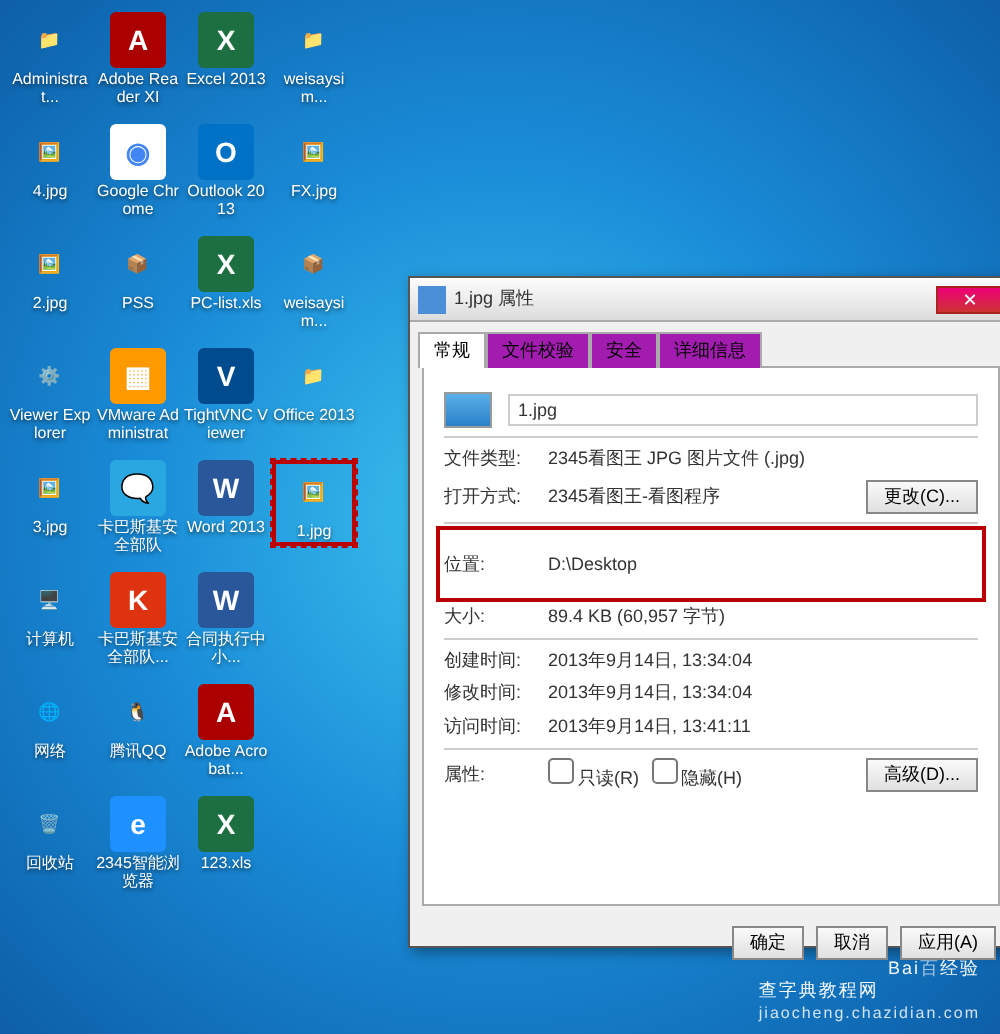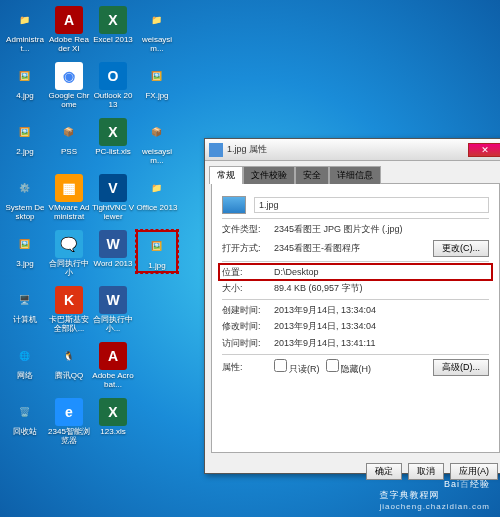--- a/index.html
+++ b/index.html
@@ -8,30 +8,30 @@
 .icon{position:absolute;width:42px;display:flex;flex-direction:column;align-items:center;text-align:center;cursor:pointer}
 .icon .glyph{width:28px;height:28px;display:flex;align-items:center;justify-content:center;margin-bottom:2px}
 .icon .lbl{color:#fff;font-size:8px;text-shadow:0 1px 2px rgba(0,0,0,.6);line-height:1.1;word-break:break-all;max-width:42px}
 .sel{border:2px solid #b00;outline:1px dashed #b00}
 .win{position:absolute;left:204px;top:138px;width:303px;height:336px;background:#f0f0f0;border:1px solid #555;box-shadow:2px 2px 6px rgba(0,0,0,.4)}
 .titlebar{height:22px;background:linear-gradient(#fdfdfd,#dcdcdc);border-bottom:1px solid #aaa;display:flex;align-items:center;padding:0 4px}
 .titlebar .ticon{width:14px;height:14px;background:#4a90d9;margin-right:4px}
 .titlebar .ttxt{flex:1;font-size:9px;color:#333}
 .titlebar .close{width:34px;height:14px;background:linear-gradient(#e07,#c33);color:#fff;display:flex;align-items:center;justify-content:center;border:1px solid #a22;cursor:pointer}
 .tabs{display:flex;padding:4px 4px 0 4px;background:#f0f0f0;border-bottom:none}
-.tab{padding:2px 7px;border:1px solid #aaa;background:#737373;margin-right:0;font-size:9px;cursor:pointer;border-bottom:none;position:relative;top:1px}
+.tab{padding:2px 7px;border:1px solid #aaa;background:#a21caf;margin-right:0;font-size:9px;cursor:pointer;border-bottom:none;position:relative;top:1px}
 .tab.active{background:#fff;z-index:2}
 .panel{margin:0 6px 6px;background:#fff;border:1px solid #aaa;padding:8px 10px;height:270px;font-size:9px;color:#333}
 .row{display:flex;align-items:center;margin:4px 0;line-height:1.4}
 .row .k{width:52px}
 .row .v{flex:1}
 .sep{border:0;border-top:1px solid #ccc;margin:4px 0}
 .thumb{width:24px;height:18px;background:linear-gradient(#5ab0e8,#2a80c8);margin-right:8px;border:1px solid #999}
 .btn{padding:1px 8px;border:1px solid #888;background:linear-gradient(#fafafa,#e0e0e0);cursor:pointer;font-size:9px}
-.hl{border:2px solid #b00;padding:1px 2px;margin:-3px -4px}
+.hl{border:2px solid #b00;padding:11px 2px;margin:-3px -4px}
 .chk{margin-right:2px}
 .dlgbtns{display:flex;justify-content:flex-end;gap:6px;padding:4px 8px}
 .brand{position:absolute;right:10px;bottom:24px;font-size:22px;font-weight:normal;color:rgba(255,255,255,.95);letter-spacing:1px}
 .brand .gray{color:rgba(255,255,255,.6)}
 .caption{position:absolute;right:10px;bottom:6px;font-size:13px;color:rgba(255,255,255,.95);letter-spacing:1px}
 .w7logo{position:absolute;right:6px;top:160px;width:70px;height:70px;opacity:.55}
 .w7logo div{position:absolute;width:30px;height:30px;border-radius:4px}
 </style>
 </head>
 <body>
@@ -80,41 +80,41 @@
     <div class="icon" style="left: 92px; top: 118px;">
       <div class="glyph" style="background: rgb(29, 111, 66); color: rgb(255, 255, 255); font-weight: bold; font-size: 14px; border-radius: 3px;">X</div>
       <div class="lbl">PC-list.xls</div>
     </div>
     <div class="icon" style="left: 136px; top: 118px;">
       <div class="glyph">📦</div>
       <div class="lbl">weisaysim...</div>
     </div>
     <div class="icon" style="left: 4px; top: 174px;">
       <div class="glyph">⚙️</div>
-      <div class="lbl">System Desktop</div>
+      <div class="lbl">Viewer Explorer</div>
     </div>
     <div class="icon" style="left: 48px; top: 174px;">
       <div class="glyph" style="background: rgb(255, 153, 0); color: rgb(255, 255, 255); font-weight: bold; font-size: 14px; border-radius: 3px;">▦</div>
       <div class="lbl">VMware Administrat</div>
     </div>
     <div class="icon" style="left: 92px; top: 174px;">
       <div class="glyph" style="background: rgb(0, 75, 141); color: rgb(255, 255, 255); font-weight: bold; font-size: 14px; border-radius: 3px;">V</div>
       <div class="lbl">TightVNC Viewer</div>
     </div>
     <div class="icon" style="left: 136px; top: 174px;">
       <div class="glyph">📁</div>
       <div class="lbl">Office 2013</div>
     </div>
     <div class="icon" style="left: 4px; top: 230px;">
       <div class="glyph">🖼️</div>
       <div class="lbl">3.jpg</div>
     </div>
     <div class="icon" style="left: 48px; top: 230px;">
       <div class="glyph" style="background: rgb(41, 167, 225); color: rgb(255, 255, 255); font-weight: bold; font-size: 14px; border-radius: 3px;">🗨️</div>
-      <div class="lbl">合同执行中小</div>
+      <div class="lbl">卡巴斯基安全部队</div>
     </div>
     <div class="icon" style="left: 92px; top: 230px;">
       <div class="glyph" style="background: rgb(42, 87, 154); color: rgb(255, 255, 255); font-weight: bold; font-size: 14px; border-radius: 3px;">W</div>
       <div class="lbl">Word 2013</div>
     </div>
     <div class="icon sel" style="left: 136px; top: 230px;">
       <div class="glyph">🖼️</div>
       <div class="lbl">1.jpg</div>
     </div>
     <div class="icon" style="left: 4px; top: 286px;">

